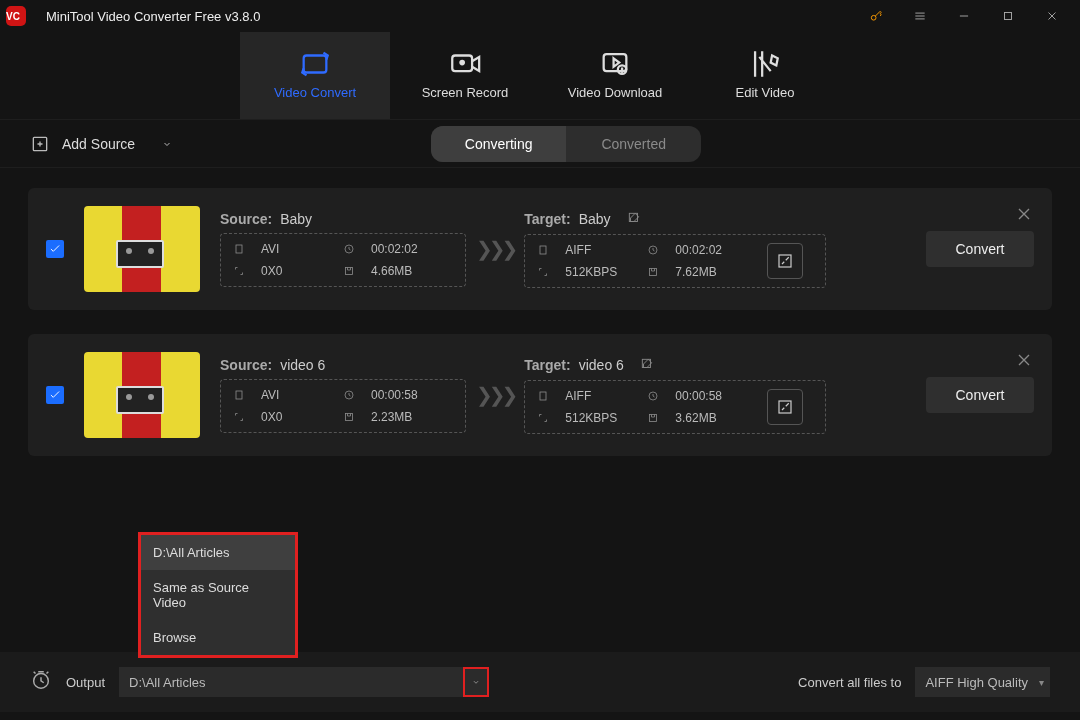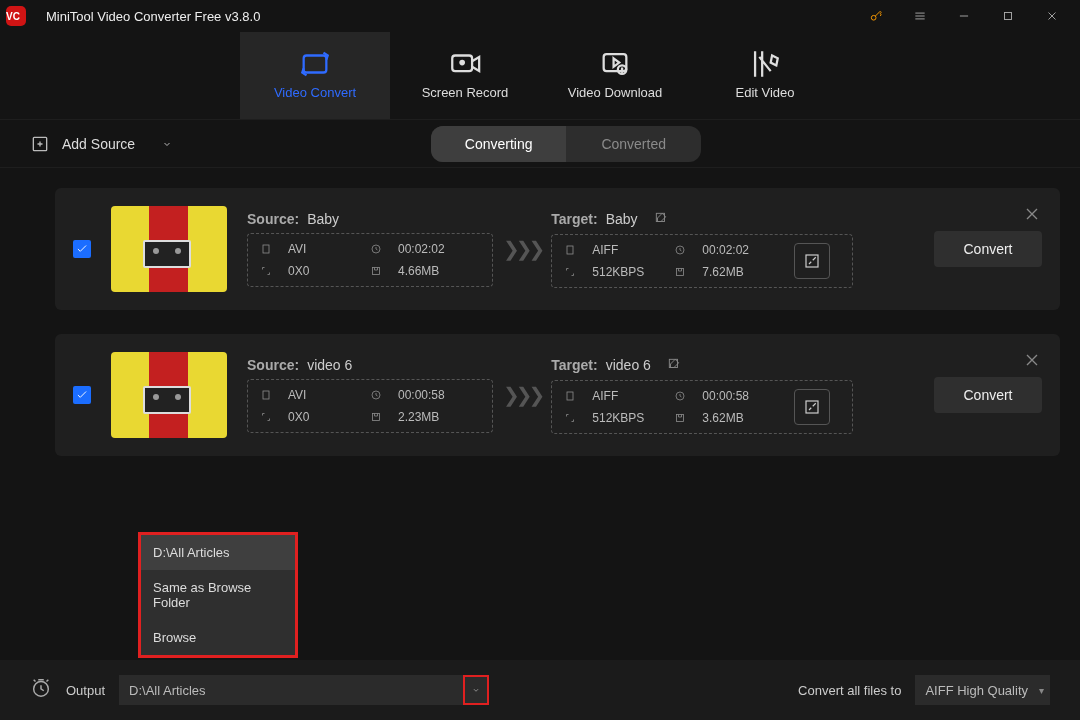--- a/index.html
+++ b/index.html
@@ -27,21 +27,21 @@
     
     .toolbar    { height:48px; display:flex; align-items:center; padding-left:30px; border-bottom:1px solid #1e1e1e; }
     .addfiles   { display:flex; align-items:center; gap:12px; color:#ddd; font-size:14px; cursor:pointer; }
     .addfiles-ic{ width:20px; height:20px; color:#bbb; }
     .addfiles-caret { flex:0 0 28px; display:flex; justify-content:center; margin-left:6px; }
     .seg        { margin-left:250px; display:flex; background:#2d2d2d; border-radius:12px; overflow:hidden; }
     .seg-btn    { width:135px; height:36px; display:flex; align-items:center; justify-content:center; font-size:14px; color:#8a8a8a; cursor:pointer; }
     .seg-btn.active { background:#3e3e3e; color:#fff; }
 
     
-    .list       { padding:20px 20px; display:flex; flex-direction:column; gap:24px; overflow:auto;margin-left:35px; }
+    .list       { padding:20px 28px; display:flex; flex-direction:column; gap:24px; overflow:auto; }
     .card       { background:#1f1f1f; border-radius:6px; display:flex; align-items:center; padding:18px 18px; gap:20px; position:relative; }
     .chk        { width:18px; height:18px; background:#1b6dff; border-radius:2px; display:flex; align-items:center; justify-content:center; flex:0 0 18px; }
     .chk svg    { width:14px; height:14px; color:#fff; }
     .thumb      { width:116px; height:86px; border-radius:4px; background:
                   linear-gradient(90deg,#e9d832 0 33%,#c32020 33% 66%,#e9d832 66% 100%);
                   position:relative; flex:0 0 116px; }
     .cassette   { position:absolute; left:32px; top:34px; width:48px; height:28px; background:#222; border:2px solid #ddd; border-radius:2px; }
     .cassette::before, .cassette::after { content:""; position:absolute; top:6px; width:6px; height:6px; border-radius:50%; background:#999; }
     .cassette::before{ left:8px; } .cassette::after{ right:8px; }
 
@@ -62,21 +62,21 @@
     .tgthead .lbl{ color:#aaa; font-weight:600; }
     .tgt-edit   { margin-left:8px; color:#888; cursor:pointer; }
     .tgtbox     { border:1px dashed #555; border-radius:4px; padding:8px 12px; display:grid; grid-template-columns:110px 120px 46px; row-gap:8px; font-size:12px; color:#bbb; align-items:center; }
     .prevbtn    { grid-row:1 / span 2; grid-column:3; width:36px; height:36px; border:1px solid #555; border-radius:4px; display:flex; align-items:center; justify-content:center; cursor:pointer; }
     .prevbtn svg{ width:18px; height:18px; color:#ccc; }
 
     .convert-b  { flex:0 0 108px; height:36px; background:#2f2f2f; border-radius:4px; display:flex; align-items:center; justify-content:center; color:#eee; font-size:14px; cursor:pointer; }
     .card-close { position:absolute; right:18px; top:16px; width:20px; height:20px; color:#888; cursor:pointer; }
 
     
-    .footer     { position:absolute; left:0; bottom:0; width:100%; height:60px; background:#1b1b1b; display:flex; align-items:center; padding:0 30px; gap:14px; }
+    .footer     { position:absolute; left:0; bottom:8px; width:100%; height:60px; background:#1b1b1b; display:flex; align-items:center; padding:0 30px; gap:14px; }
     .clock-ic   { color:#aaa; }
     .foot-lbl   { font-size:13px; color:#ccc; }
     .out-box    { background:#2b2b2b; height:30px; flex:0 0 370px; display:flex; align-items:center; padding:0 10px; font-size:13px; color:#bbb; position:relative; }
     .out-caret  { position:absolute; right:0; top:0; height:100%; width:26px; border-left:none; display:flex; align-items:center; justify-content:center; border:2px solid #e02020; background:#2b2b2b; }
     .foot-spacer{ flex:1; }
     .profile-dd { background:#2b2b2b; height:30px; padding:0 22px 0 10px; font-size:13px; color:#bbb; display:flex; align-items:center; position:relative; }
     .profile-dd::after{ content:"▾"; position:absolute; right:6px; color:#888; font-size:10px; }
     .convertall { height:36px; padding:0 20px; background:#1f73ff; color:#fff; font-weight:600; border-radius:4px; display:flex; align-items:center; justify-content:center; font-size:14px; cursor:pointer; }
 
     
@@ -374,21 +374,21 @@
     <div class="convert-b">Convert</div>
     <div class="card-close"><svg viewBox="0 0 24 24">
           <path d="M6 6l12 12M18 6l-12 12"></path>
         </svg></div>
   </div>
 
 </div>
 
 <div class="popup">
   <div class="popup-item sel">D:\All Articles</div>
-  <div class="popup-item">Same as Browse Folder</div>
+  <div class="popup-item">Same as Source Video</div>
   <div class="popup-item">Browse</div>
 </div>
 
 <div class="footer">
   <span class="clock-ic">
     <svg width="22" height="22" viewBox="0 0 24 24">
         <circle cx="12" cy="13" r="8"></circle>
         <path d="M12 9v4l3 2M9 3h6M6 5l-2-2M18 5l2-2"></path>
       </svg>
   </span>

